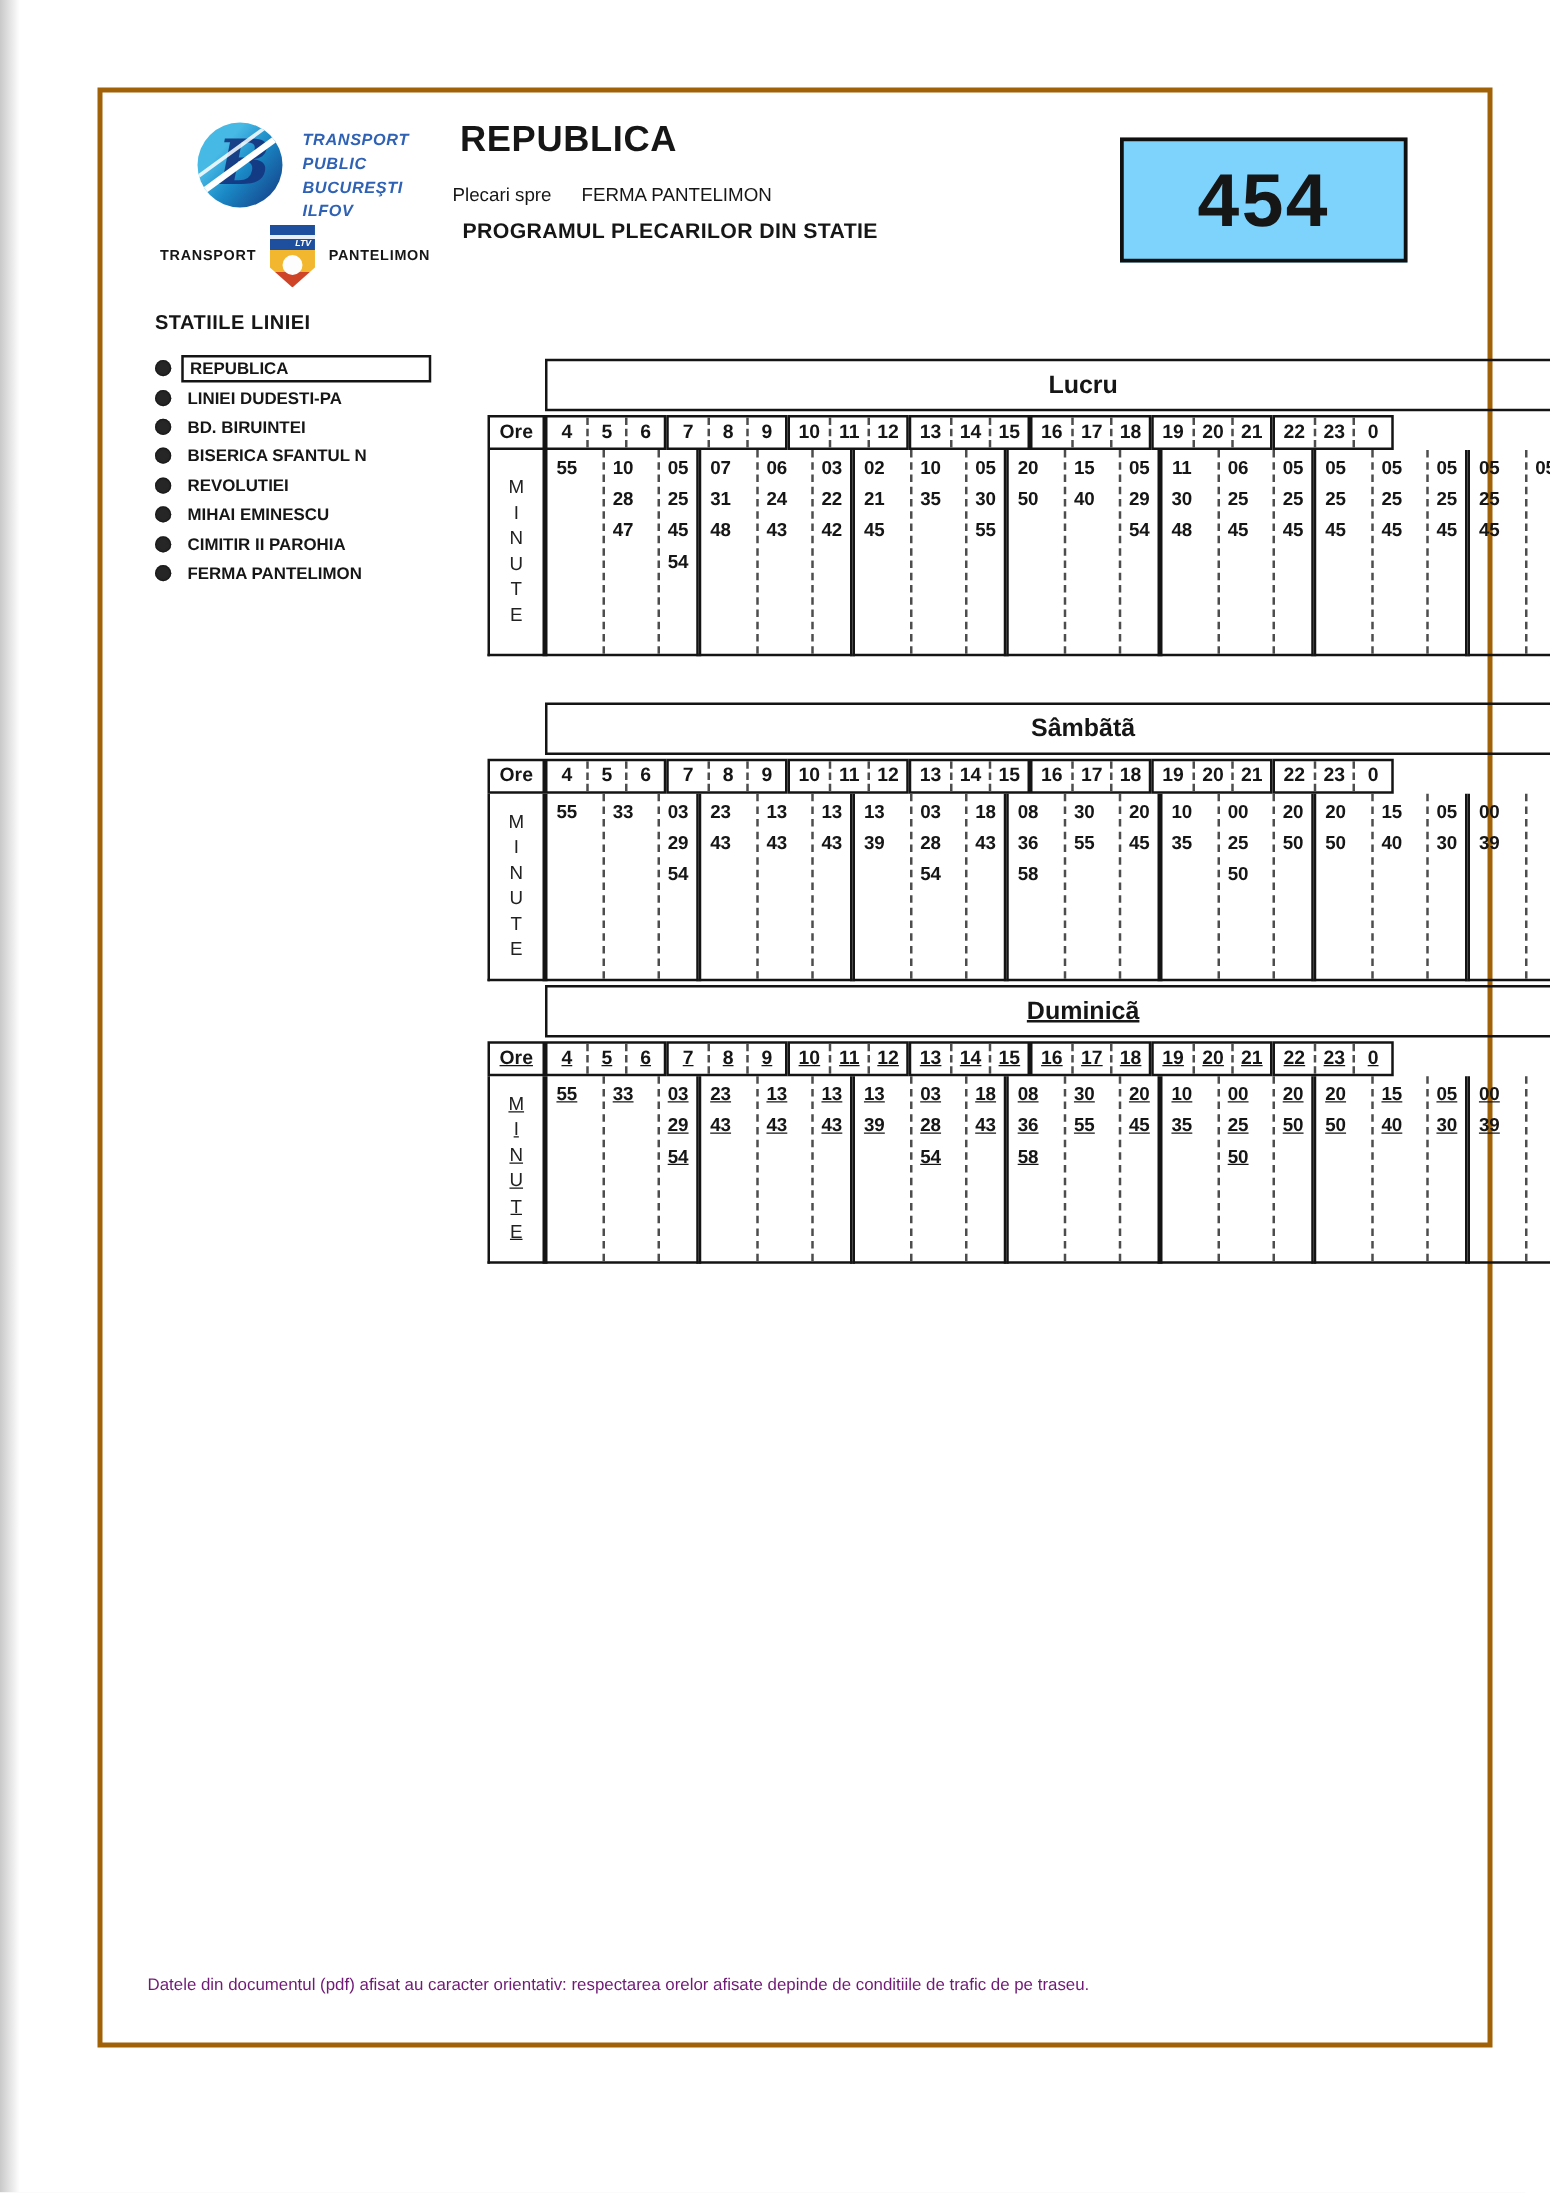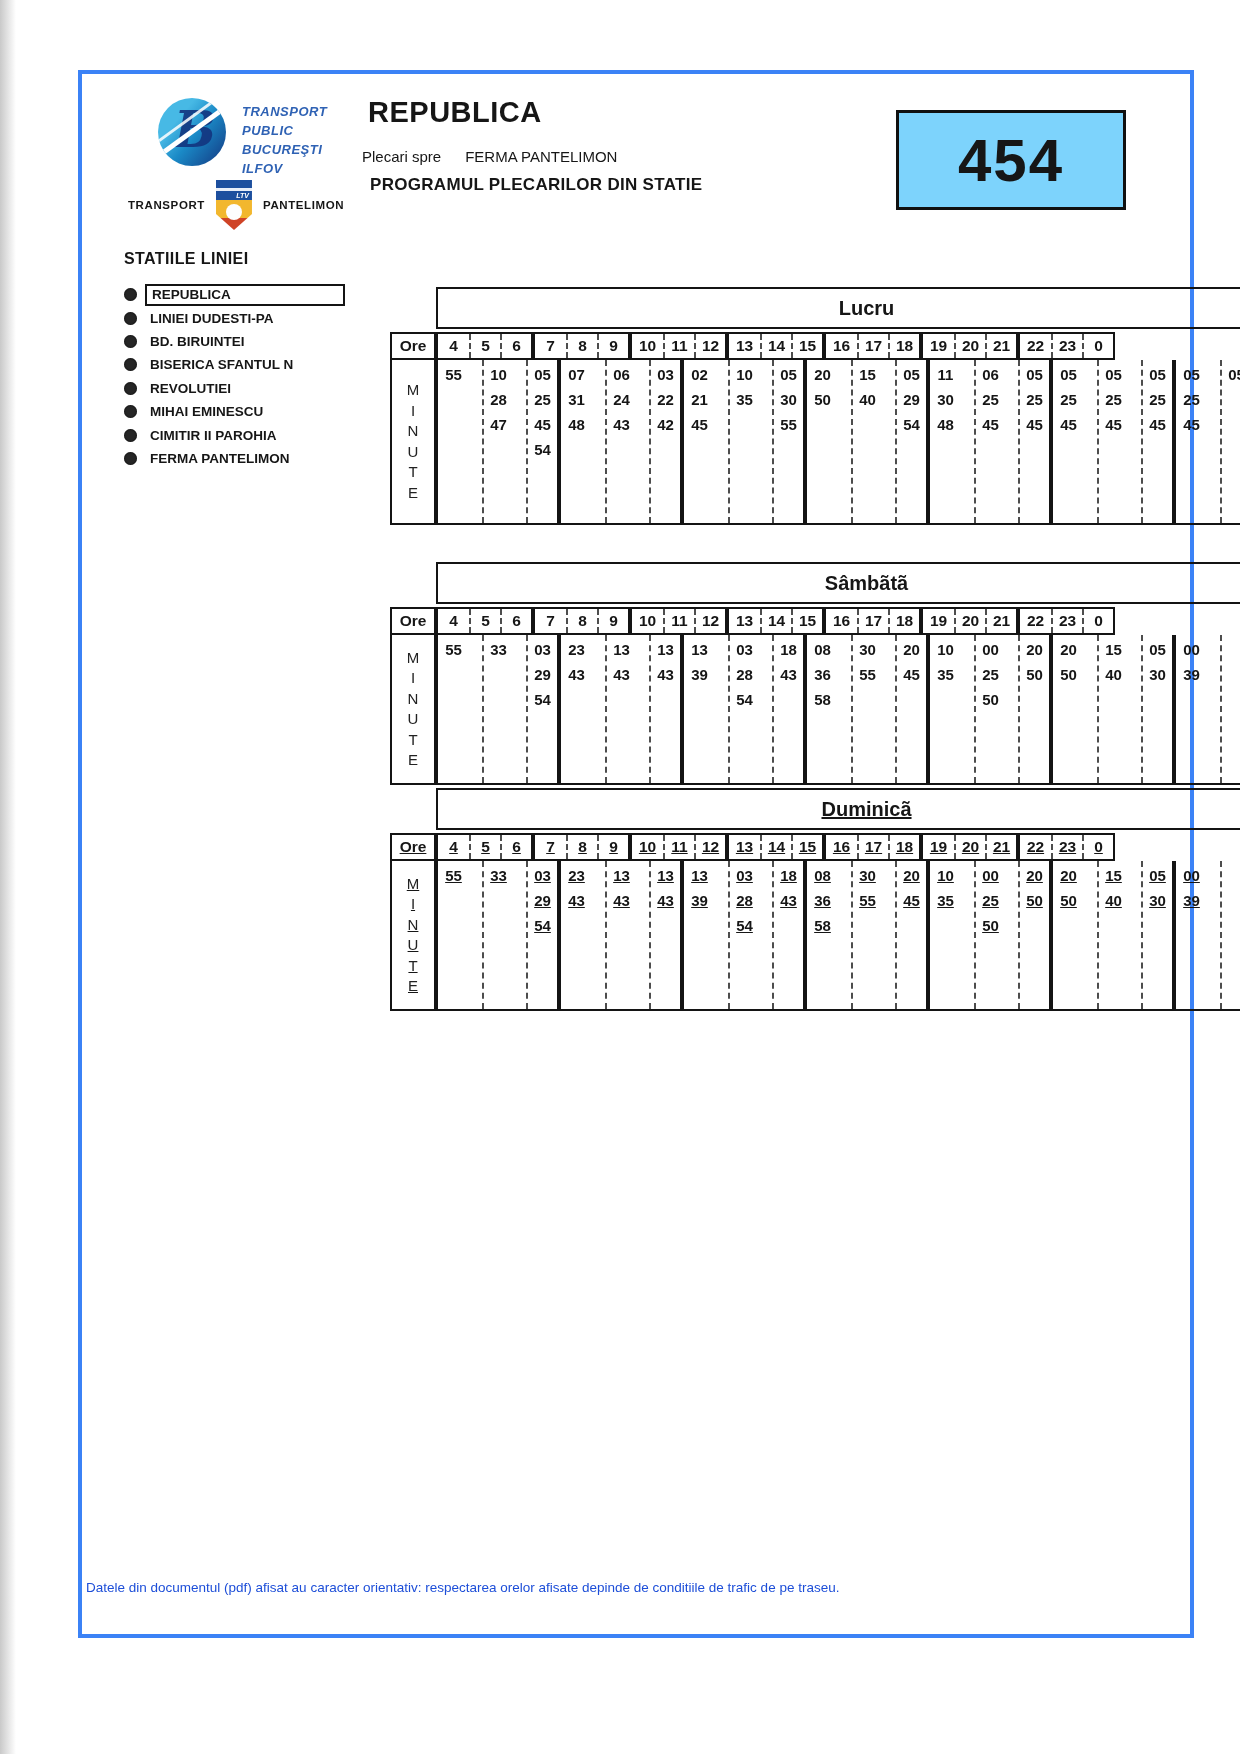--- a/index.html
+++ b/index.html
@@ -1,21 +1,21 @@
 <!DOCTYPE html>
 <html style="--ink: #161616; --dash: #4d4d4d; --logo-dark-blue: #13357f; --brand-text-blue: #2f62b4; --crest-gold: #f2b72e; --crest-blue: #1d4f9e; --crest-red: #cf4326;"><head>
 <meta charset="utf-8">
 <style>
   html,body{margin:0;padding:0;}
   body{width:1240px;height:1754px;background:#f6f6f6;font-family:"Liberation Sans",sans-serif;color:#161616;}
   .page{position:relative;width:1240px;height:1754px;background:#ffffff;overflow:hidden;}
   .scan-edge{position:absolute;left:0;top:0;width:16px;height:100%;
     background:linear-gradient(90deg,#c9c9c9,#efefef 70%,#ffffff);}
   .frame{position:absolute;left:78px;top:70px;width:1116px;height:1568px;
-    border:4px solid #3b82f6;background:#fff;box-sizing:border-box;}
+    border:4px solid #a16207;background:#fff;box-sizing:border-box;}
 
   
   .logo-circle{position:absolute;left:76px;top:24px;width:68px;height:68px;border-radius:50%;
     background:linear-gradient(130deg,#47b9e5 30%,#1a89c6 55%,var(--logo-dark-blue,#13357f) 100%);overflow:hidden;}
   .logo-b{position:absolute;left:16px;top:2px;font:italic bold 50px "DejaVu Serif",serif;
     color:var(--logo-dark-blue,#13357f);opacity:.9;}
   .logo-slash{position:absolute;left:-12%;top:46%;width:124%;height:5px;background:#fff;
     transform:rotate(-36deg);box-shadow:0 -12px 0 -1px rgba(255,255,255,.85);}
   .brand-text{position:absolute;left:160px;top:28px;color:var(--brand-text-blue,#2f62b4);
     font-style:italic;font-weight:bold;font-size:13px;line-height:19px;letter-spacing:.5px;}
@@ -67,21 +67,21 @@
   .tt-mletter{display:block;font-size:15px;line-height:20.5px;color:#222;}
   .tt-mgroup{display:flex;border:2.5px solid #141414;border-top:none;box-sizing:border-box;gap:13px;}
   .tt-1 .tt-mlabel,.tt-1 .tt-mgroup{height:165px;}
   .tt-2 .tt-mlabel,.tt-2 .tt-mgroup{height:150px;}
   .tt-3 .tt-mlabel,.tt-3 .tt-mgroup{height:150px;}
   .tt-mcol{width:31px;box-sizing:border-box;padding-top:2px;}
   .tt-mcol + .tt-mcol{border-left:2px dashed var(--dash,#4d4d4d);}
   .tt-min{height:25px;line-height:25px;text-align:center;font-weight:bold;font-size:15px;}
 
   
-  .footer-note{position:absolute;left:4px;top:1506px;font-size:13.5px;color:#1d4ed8;width:1010px;}
+  .footer-note{position:absolute;left:36px;top:1506px;font-size:13.5px;color:#701a75;width:1010px;}
 </style>
 </head>
 <body>
 
 <div class="page">
   <div class="scan-edge"></div>
 
   <div class="frame">
 
     <div class="logo-circle">

